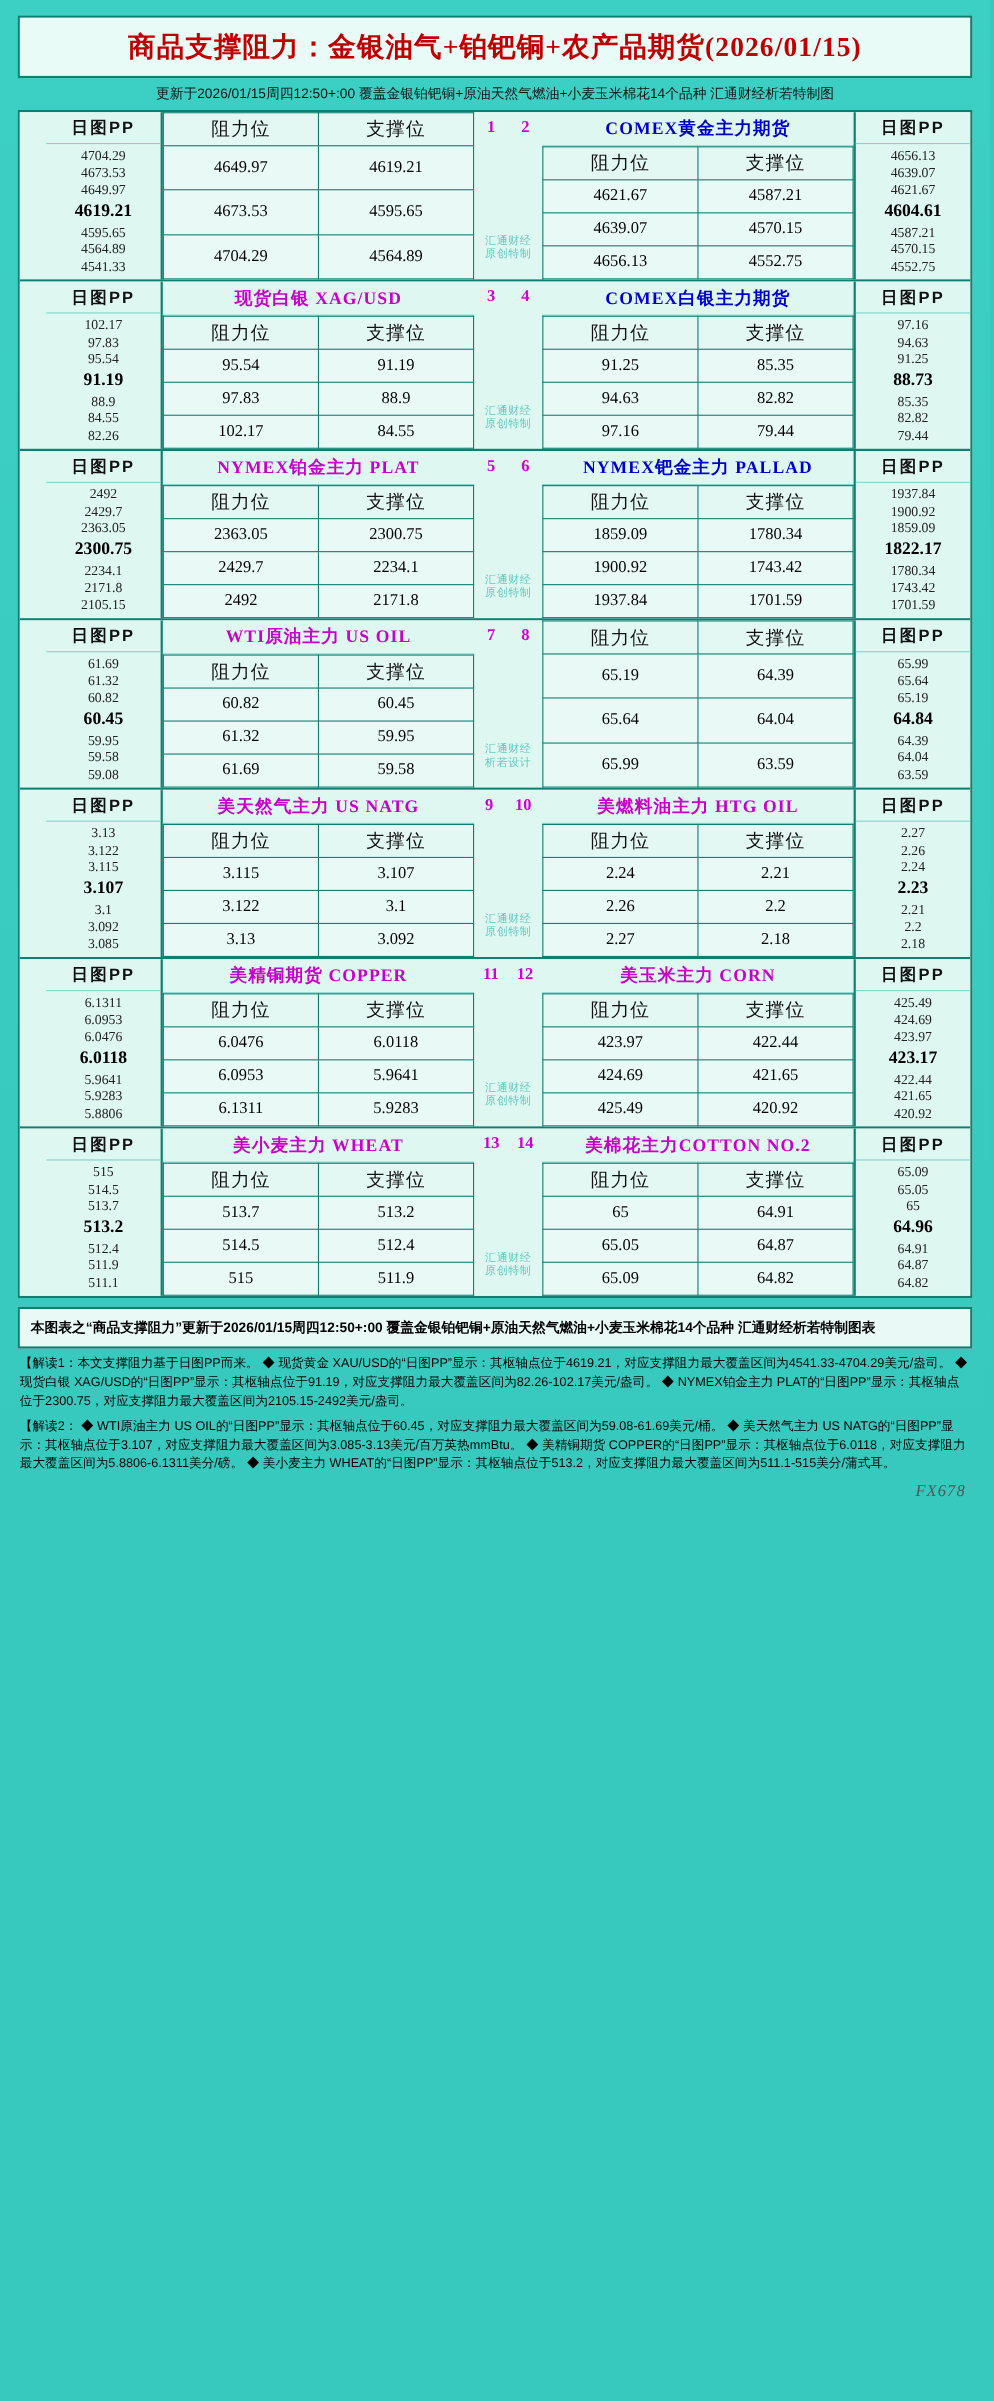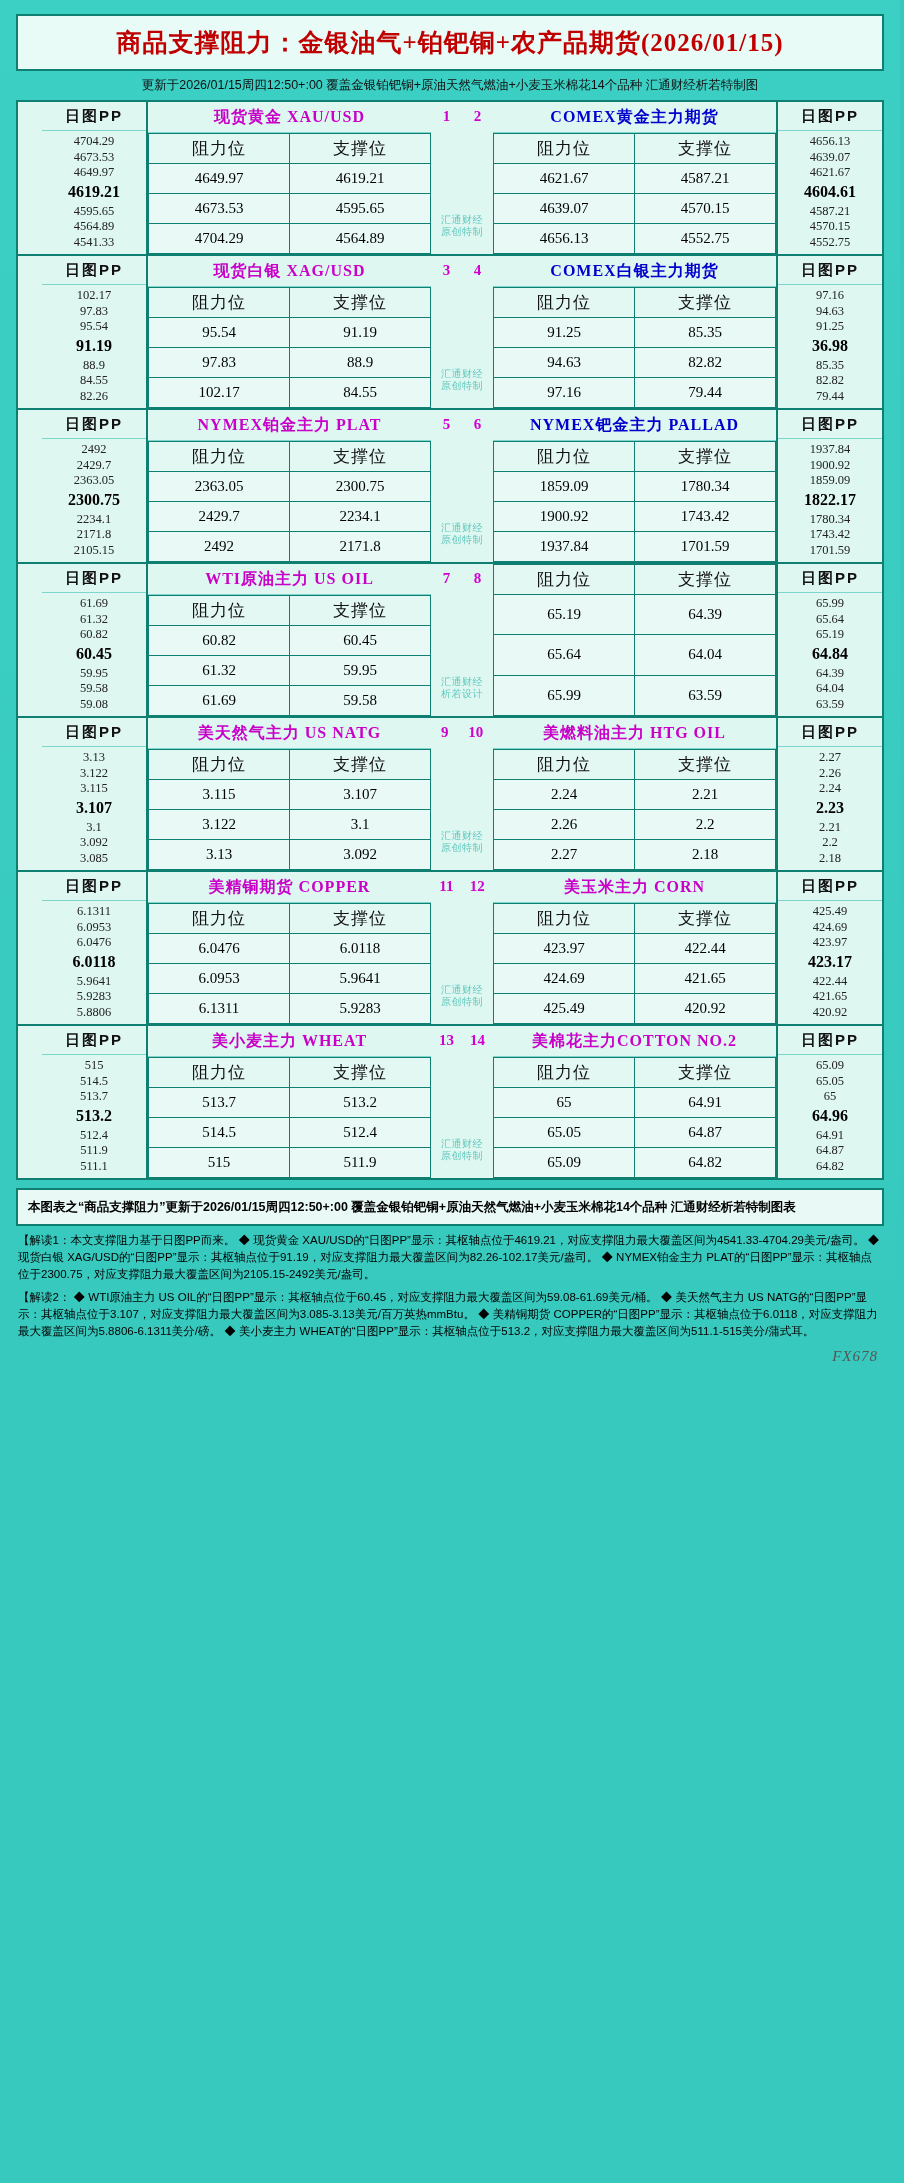--- a/index.html
+++ b/index.html
@@ -201,21 +201,20 @@
             <div>4704.29</div>
             <div>4673.53</div>
             <div>4649.97</div>
             <div class="hl">4619.21</div>
             <div>4595.65</div>
             <div>4564.89</div>
             <div>4541.33</div>
           </div>
         </div>
         <div class="mid">
-          <div class="mid-title">现货黄金 XAU/USD</div>
           <table class="tbl">
             <thead>
               <tr>
                 <th>阻力位</th>
                 <th>支撑位</th>
               </tr>
             </thead>
             <tbody>
               <tr>
                 <td>4649.97</td>
@@ -352,21 +351,21 @@
               </tr>
             </tbody>
           </table>
         </div>
         <div class="col-pp right">
           <div class="pp-head">日图PP</div>
           <div class="pp-list">
             <div>97.16</div>
             <div>94.63</div>
             <div>91.25</div>
-            <div class="hl">36.98</div>
+            <div class="hl">88.73</div>
             <div>85.35</div>
             <div>82.82</div>
             <div>79.44</div>
           </div>
         </div>
       </div>
       <div class="block">
         <div class="col-pp">
           <div class="pp-head">日图PP</div>
           <div class="pp-list">

